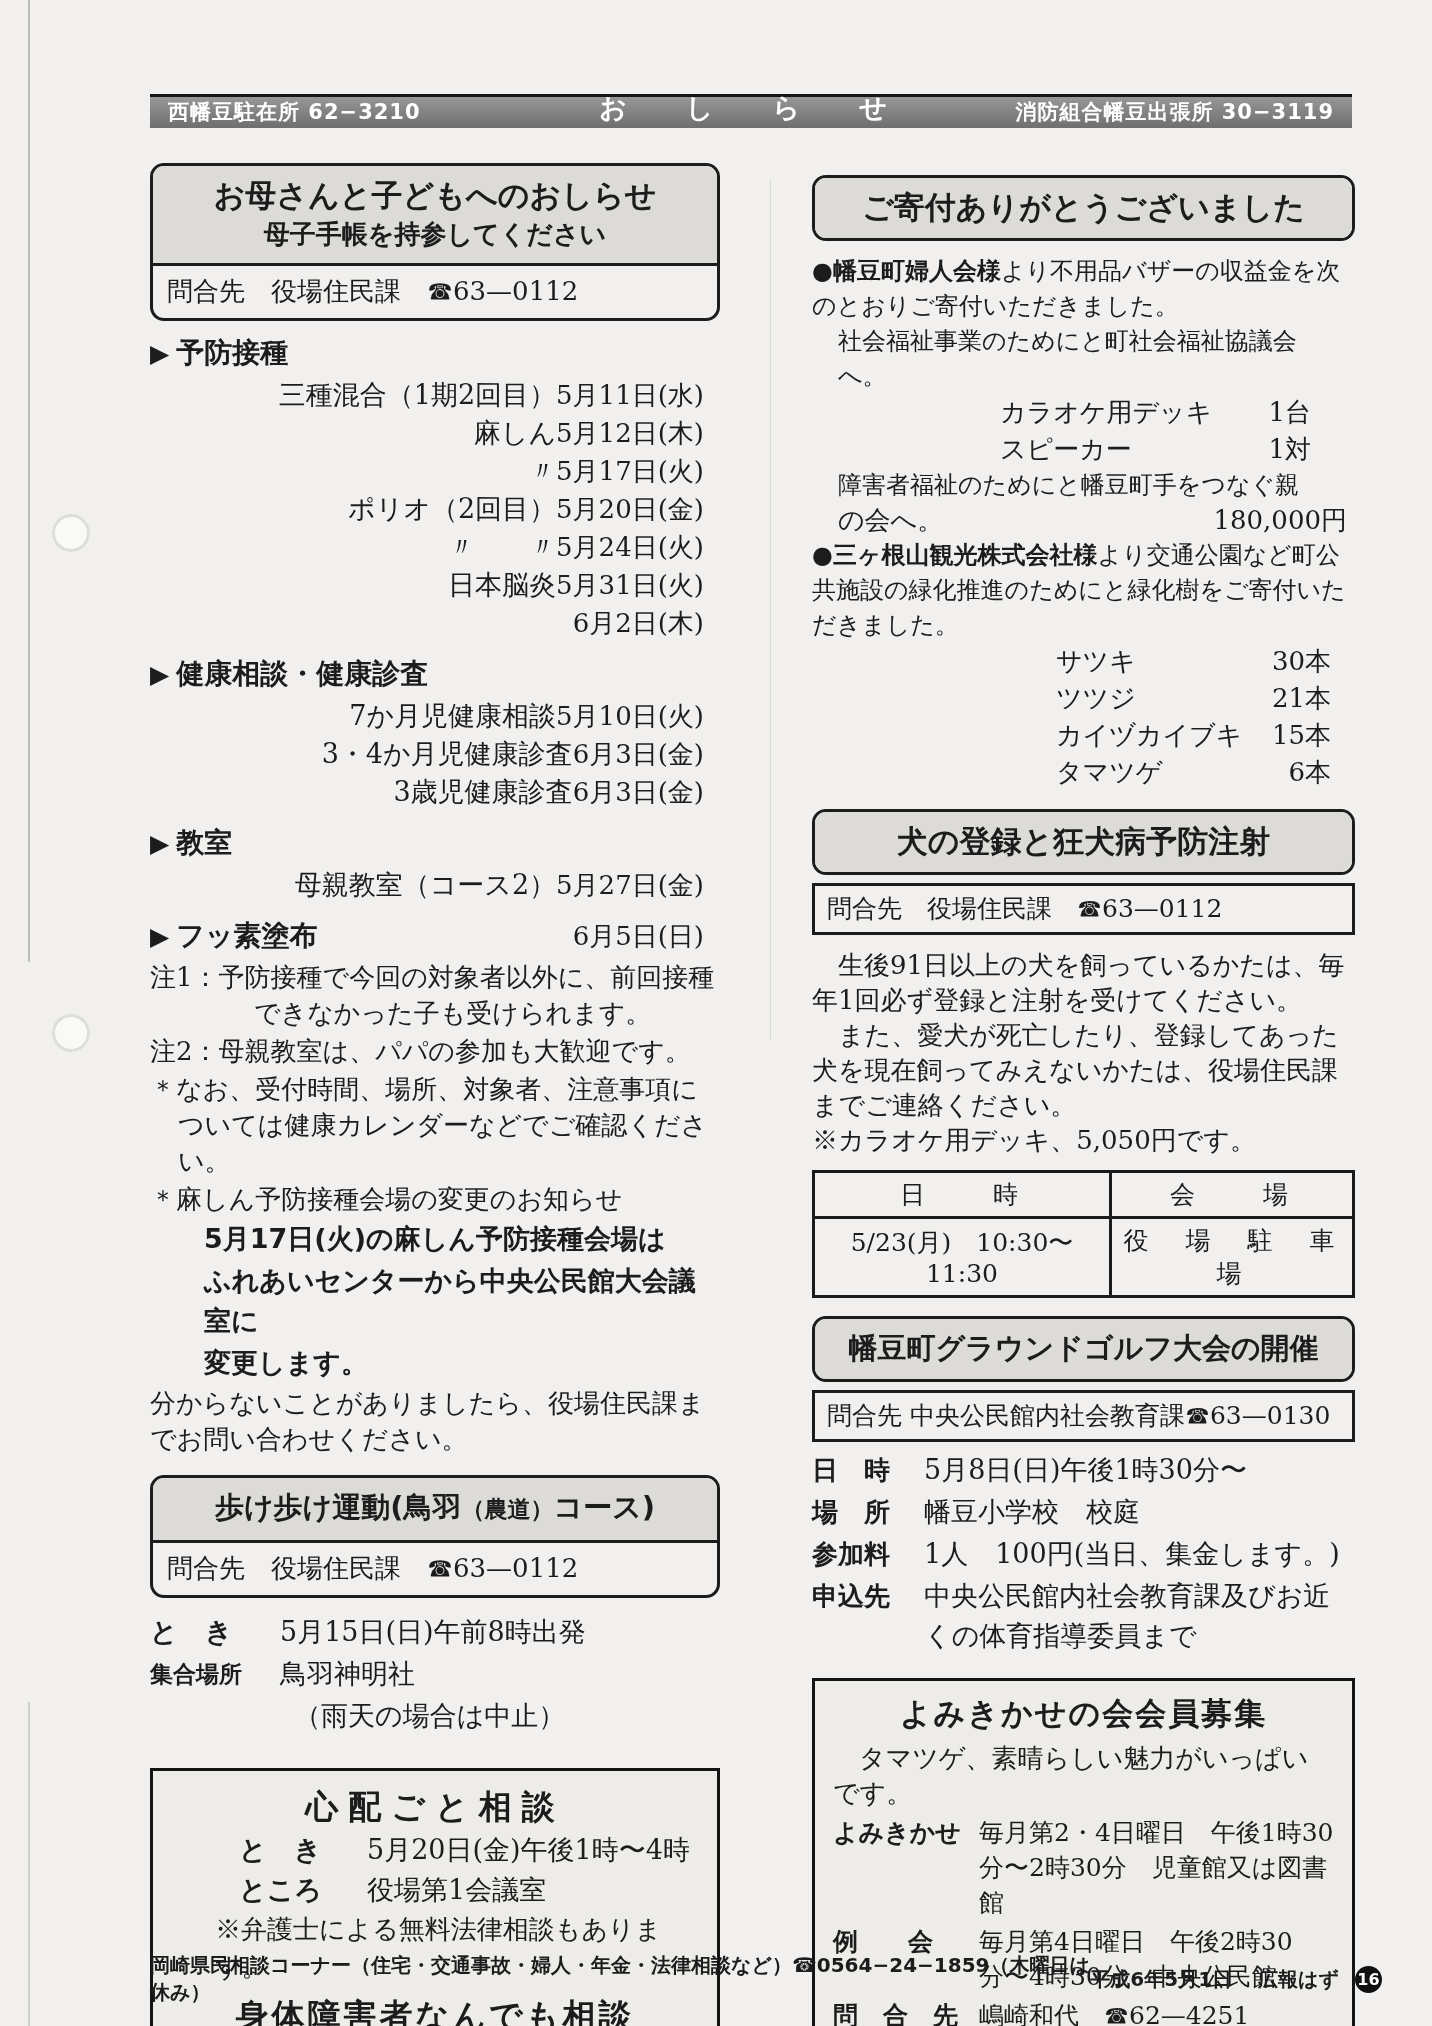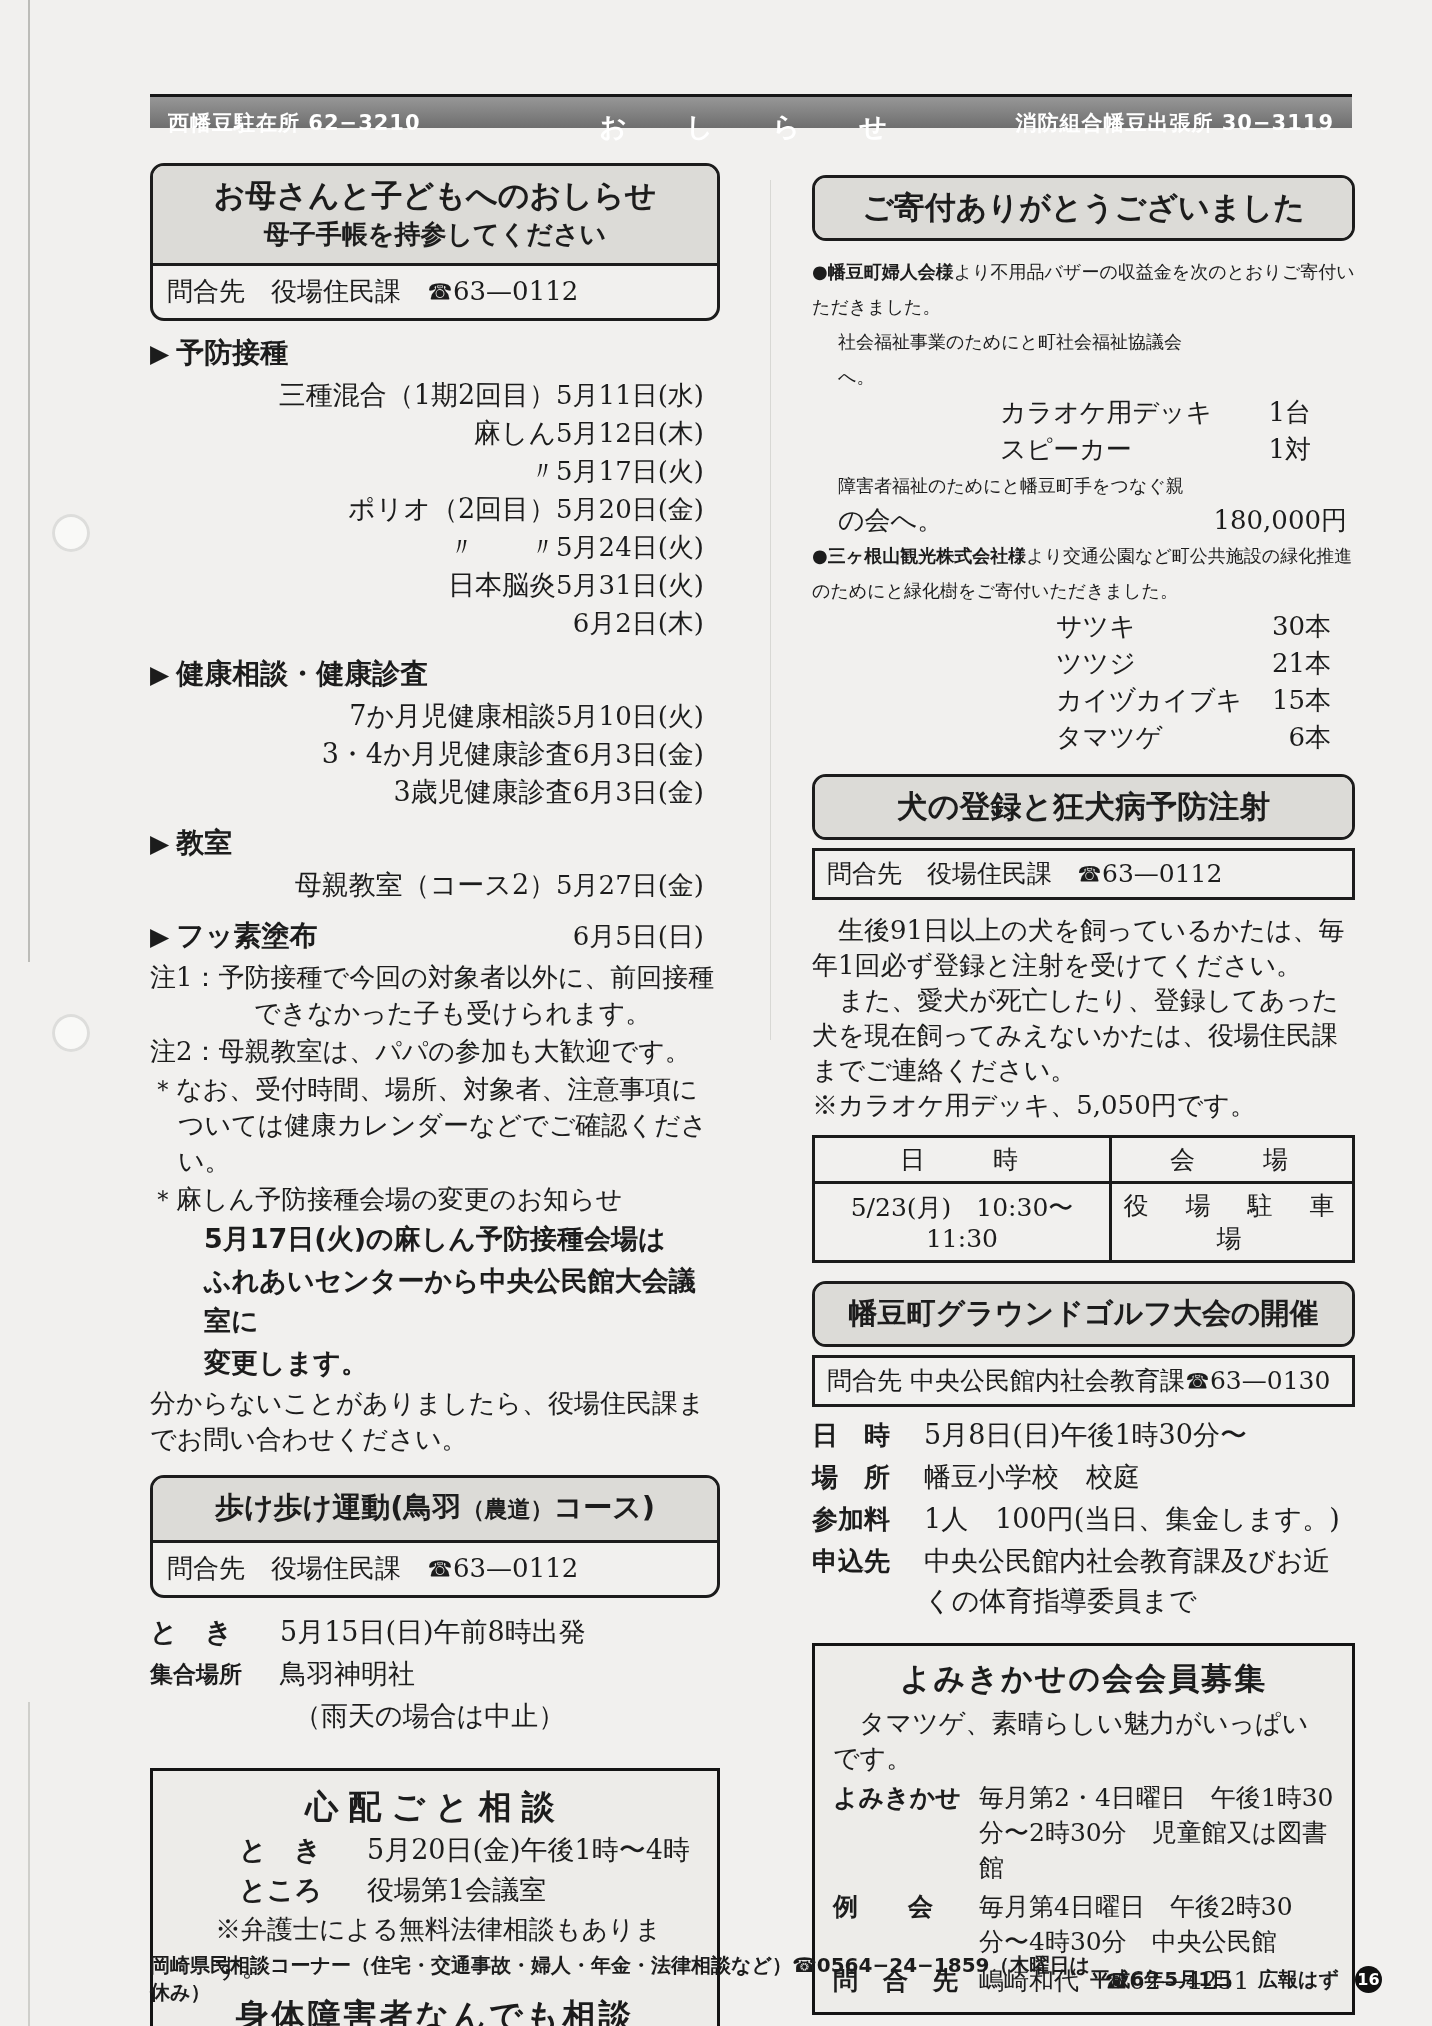--- a/index.html
+++ b/index.html
@@ -7,21 +7,21 @@
         font-family:"DejaVu Serif",serif;overflow:hidden;}
   .edge-line{position:absolute;left:28px;top:0;width:2px;height:962px;background:#bcbcb8;}
   .edge-line2{position:absolute;left:28px;top:1702px;width:2px;height:324px;background:#cfcfcb;}
   .hole{position:absolute;left:52px;width:38px;height:38px;border-radius:50%;
         background:#f9f9f7;box-shadow:inset 0 0 0 3px #dddddb;}
   .hole1{top:514px;} .hole2{top:1014px;}
 
   
   .header-bar{position:absolute;left:150px;top:94px;width:1202px;height:34px;box-sizing:border-box;
       background:linear-gradient(180deg,#979797,#6e6e6e);border-top:3px solid #161616;
-      display:flex;align-items:flex-start;justify-content:space-between;padding:12px 18px;color:#fff;
+      display:flex;align-items:flex-end;justify-content:space-between;padding:2px 18px;color:#fff;
       font-family:"DejaVu Sans",sans-serif;}
   .hb-side{font-size:21px;font-weight:bold;letter-spacing:1px;}
   .hb-title{position:absolute;left:50%;transform:translateX(-50%);font-size:27px;font-weight:bold;
       letter-spacing:16px;white-space:nowrap;}
 
   .col{position:absolute;top:127px;}
   .left-col{left:150px;width:570px;}
   .right-col{left:812px;width:543px;}
   .col-divider{position:absolute;left:770px;top:180px;width:1px;height:860px;background:#d8d8d4;}
 
@@ -62,21 +62,21 @@
   .worry-box{margin-top:32px;padding:14px 22px 18px;}
   .wb-title{text-align:center;font-family:"DejaVu Sans",sans-serif;font-weight:bold;font-size:33px;
       letter-spacing:10px;}
   .wb-title2{letter-spacing:3px;margin-top:8px;}
   .wb-row{display:flex;font-size:27px;line-height:40px;padding-left:64px;}
   .wb-label{font-family:"DejaVu Sans",sans-serif;font-weight:bold;width:128px;flex:none;}
   .wb-note{font-size:26px;line-height:38px;padding-left:40px;}
 
   
   .don-box{margin-top:48px;}
-  .para{font-size:18px;line-height:35px;}
+  .para{font-size:24px;line-height:35px;}
   .p-top{margin-top:13px;}
   .indent1{padding-left:26px;}
   .bname{font-family:"DejaVu Sans",sans-serif;font-weight:bold;}
   .don-item{display:flex;justify-content:space-between;font-size:26px;line-height:37px;
       padding-left:188px;padding-right:44px;}
   .don-item2{padding-left:244px;padding-right:24px;}
   .amount-row{display:flex;justify-content:space-between;font-size:26px;line-height:35px;
       padding-left:26px;padding-right:8px;}
   .jpara{font-size:26px;line-height:35px;text-indent:26px;}
   .noindent{text-indent:0;}

